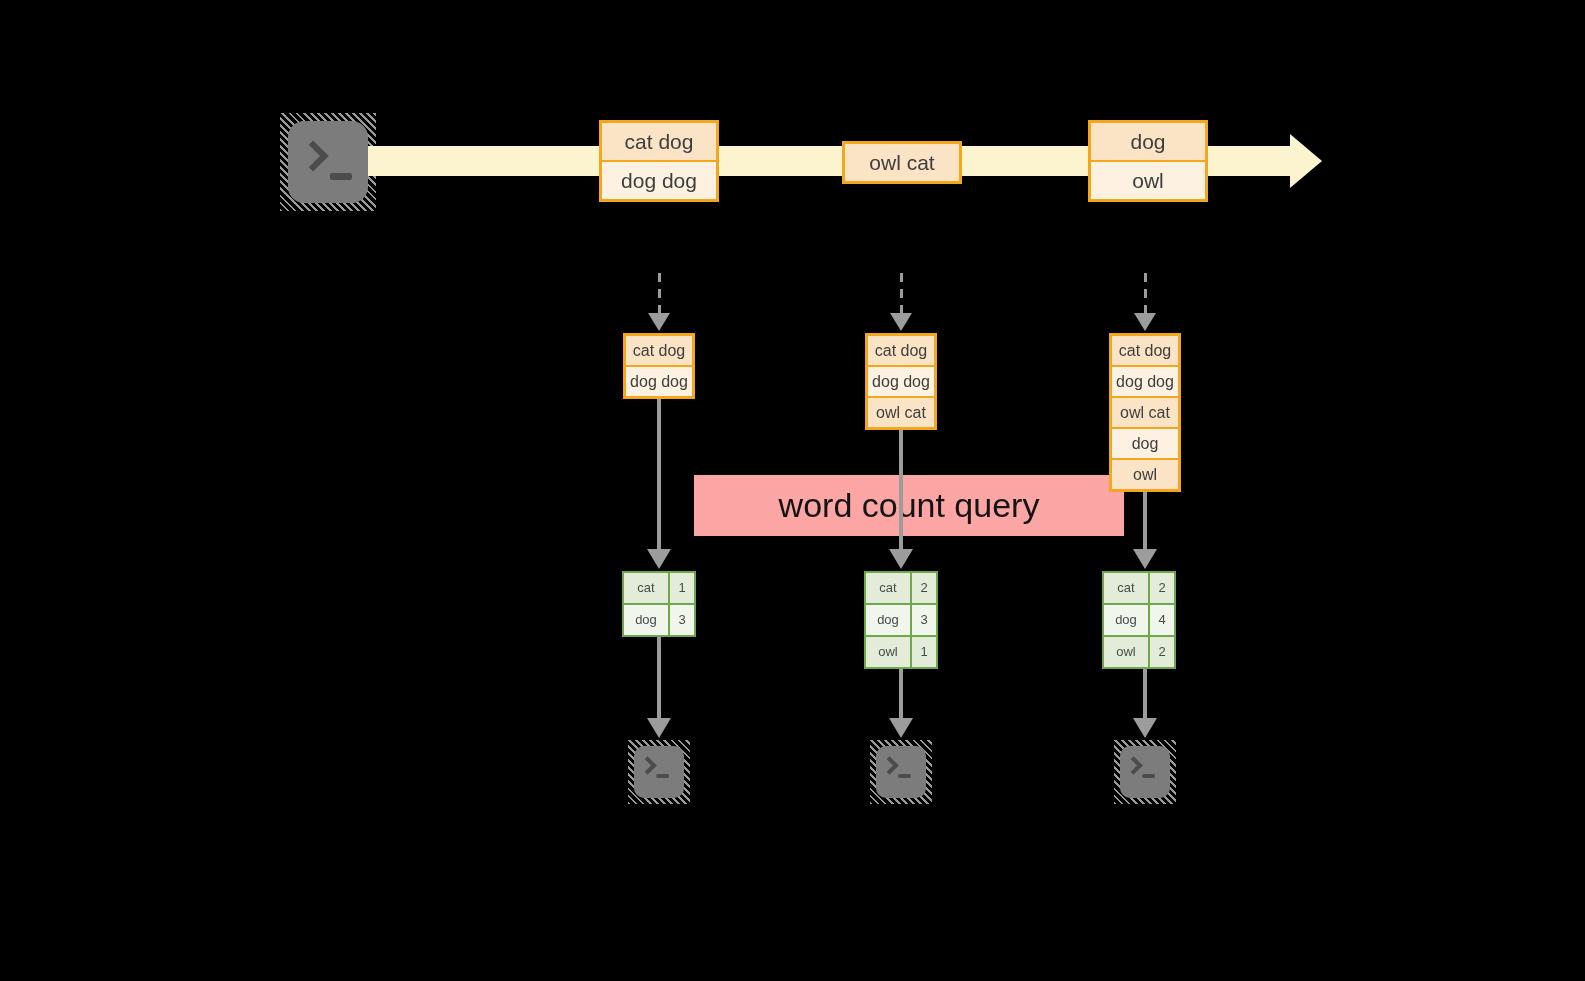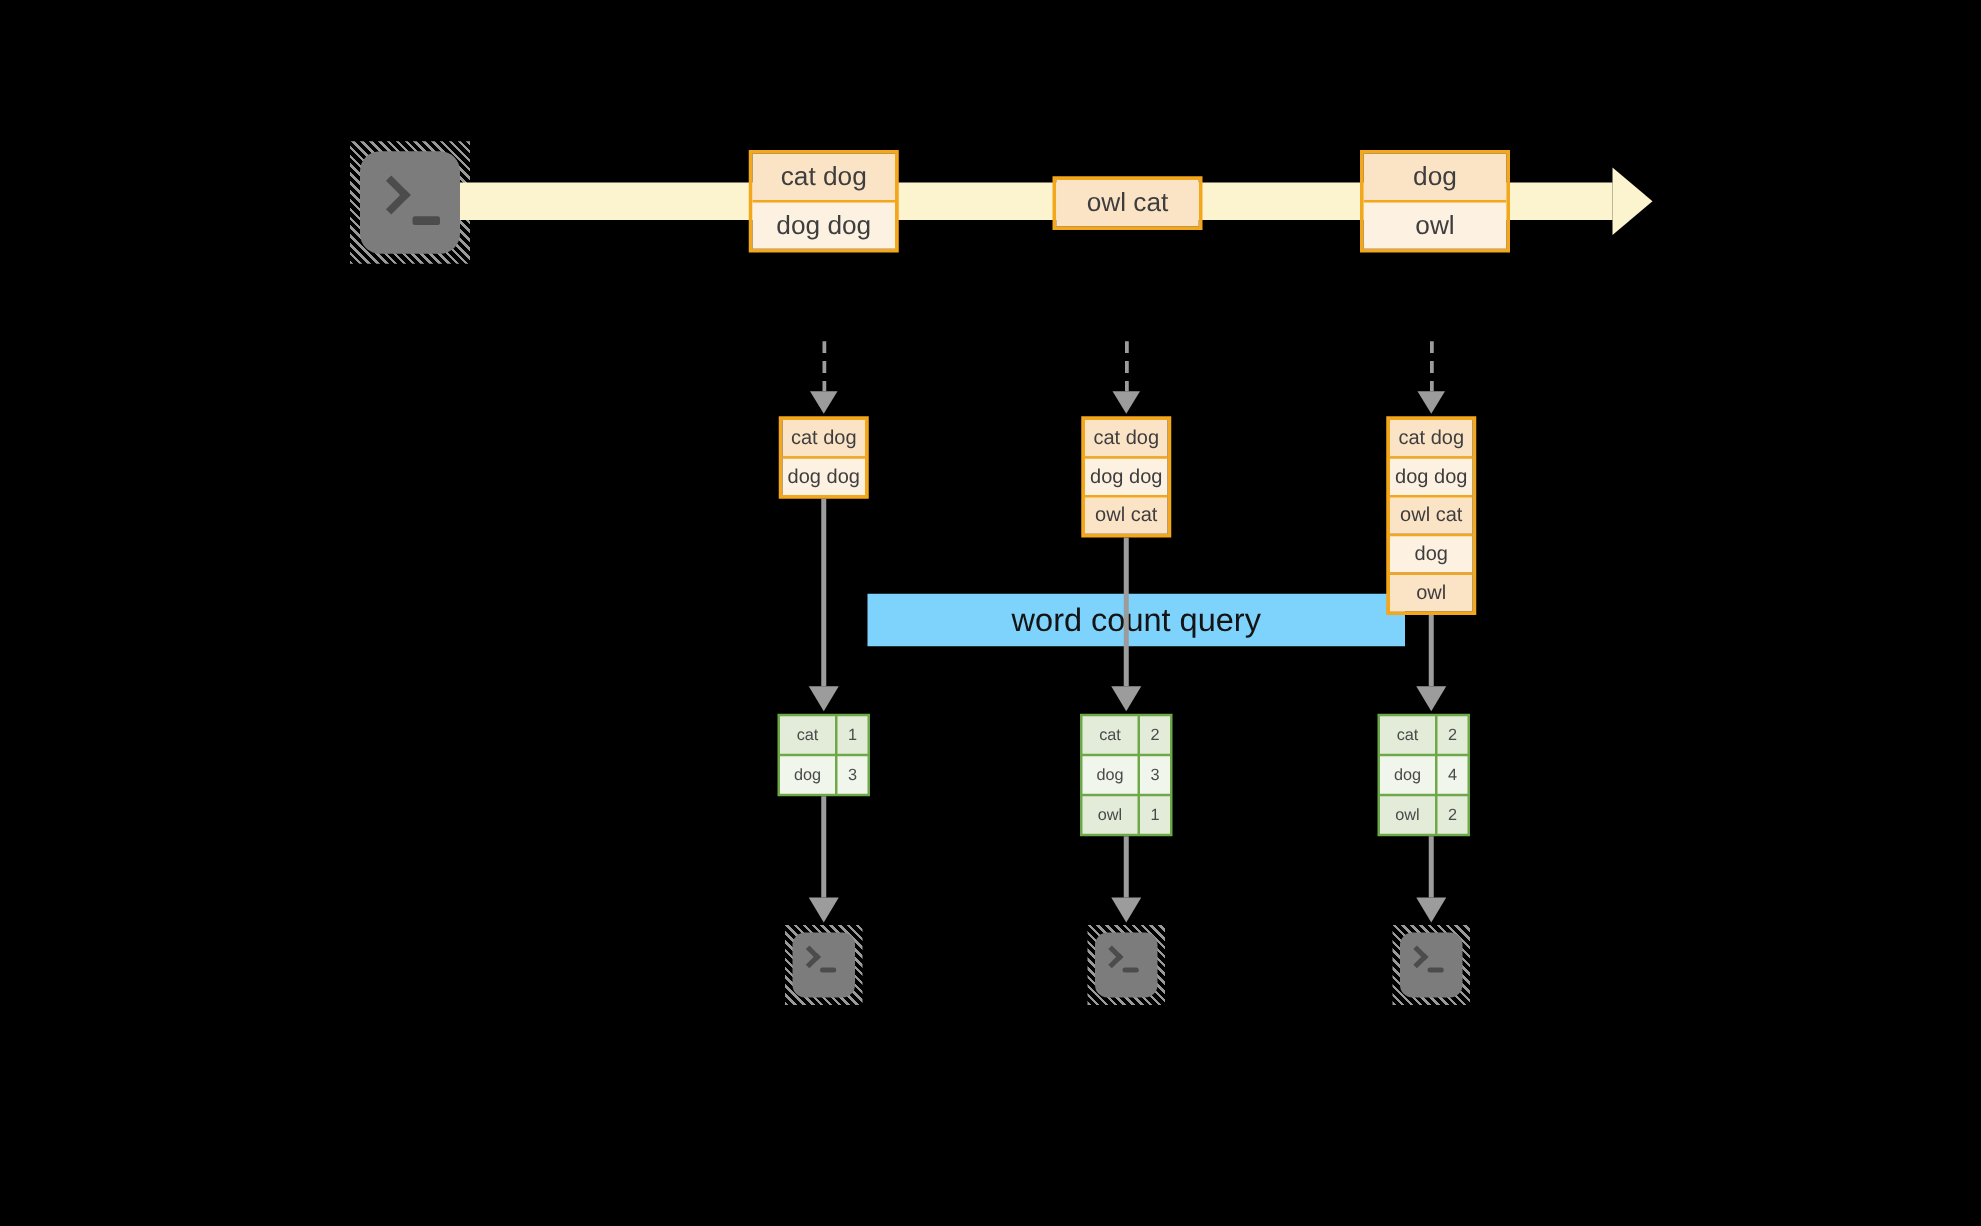--- a/index.html
+++ b/index.html
@@ -44,23 +44,23 @@
   
   .dashline { position:absolute; width:3px; z-index:3;
     background: repeating-linear-gradient(180deg, #9c9c9c 0 9px, rgba(0,0,0,0) 9px 16px); }
   .solidline { position:absolute; width:4px; background:#9c9c9c; z-index:3; }
   .ahead { position:absolute; width:0; height:0; z-index:3;
     border-left:12px solid transparent; border-right:12px solid transparent;
     border-top:20px solid #9c9c9c; }
   .ahead.dash { border-left-width:11px; border-right-width:11px; border-top-width:18px; }
 
   
-  .qband { position:absolute; left:694px; top:462px; width:430px; height:42px; background:#7dd3fc;
+  .qband { position:absolute; left:694px; top:462px; width:430px; height:61px; background:#fca5a5;
     display:flex; align-items:center; justify-content:center;
-    font-size:26px; color:#141414; z-index:1; }
+    font-size:34px; color:#141414; z-index:1; }
 
   
   .gtable { position:absolute; background:#6fa848; display:grid;
     grid-template-columns:44px 24px; gap:2px; padding:2px; z-index:2; }
   .gcell { height:30px; line-height:30px; text-align:center; font-size:13px; color:#4a4a4a; }
   .gcell.d { background:#e3ecd9; }
   .gcell.l { background:#f1f6ec; }
 </style>
 </head>
 <body>

